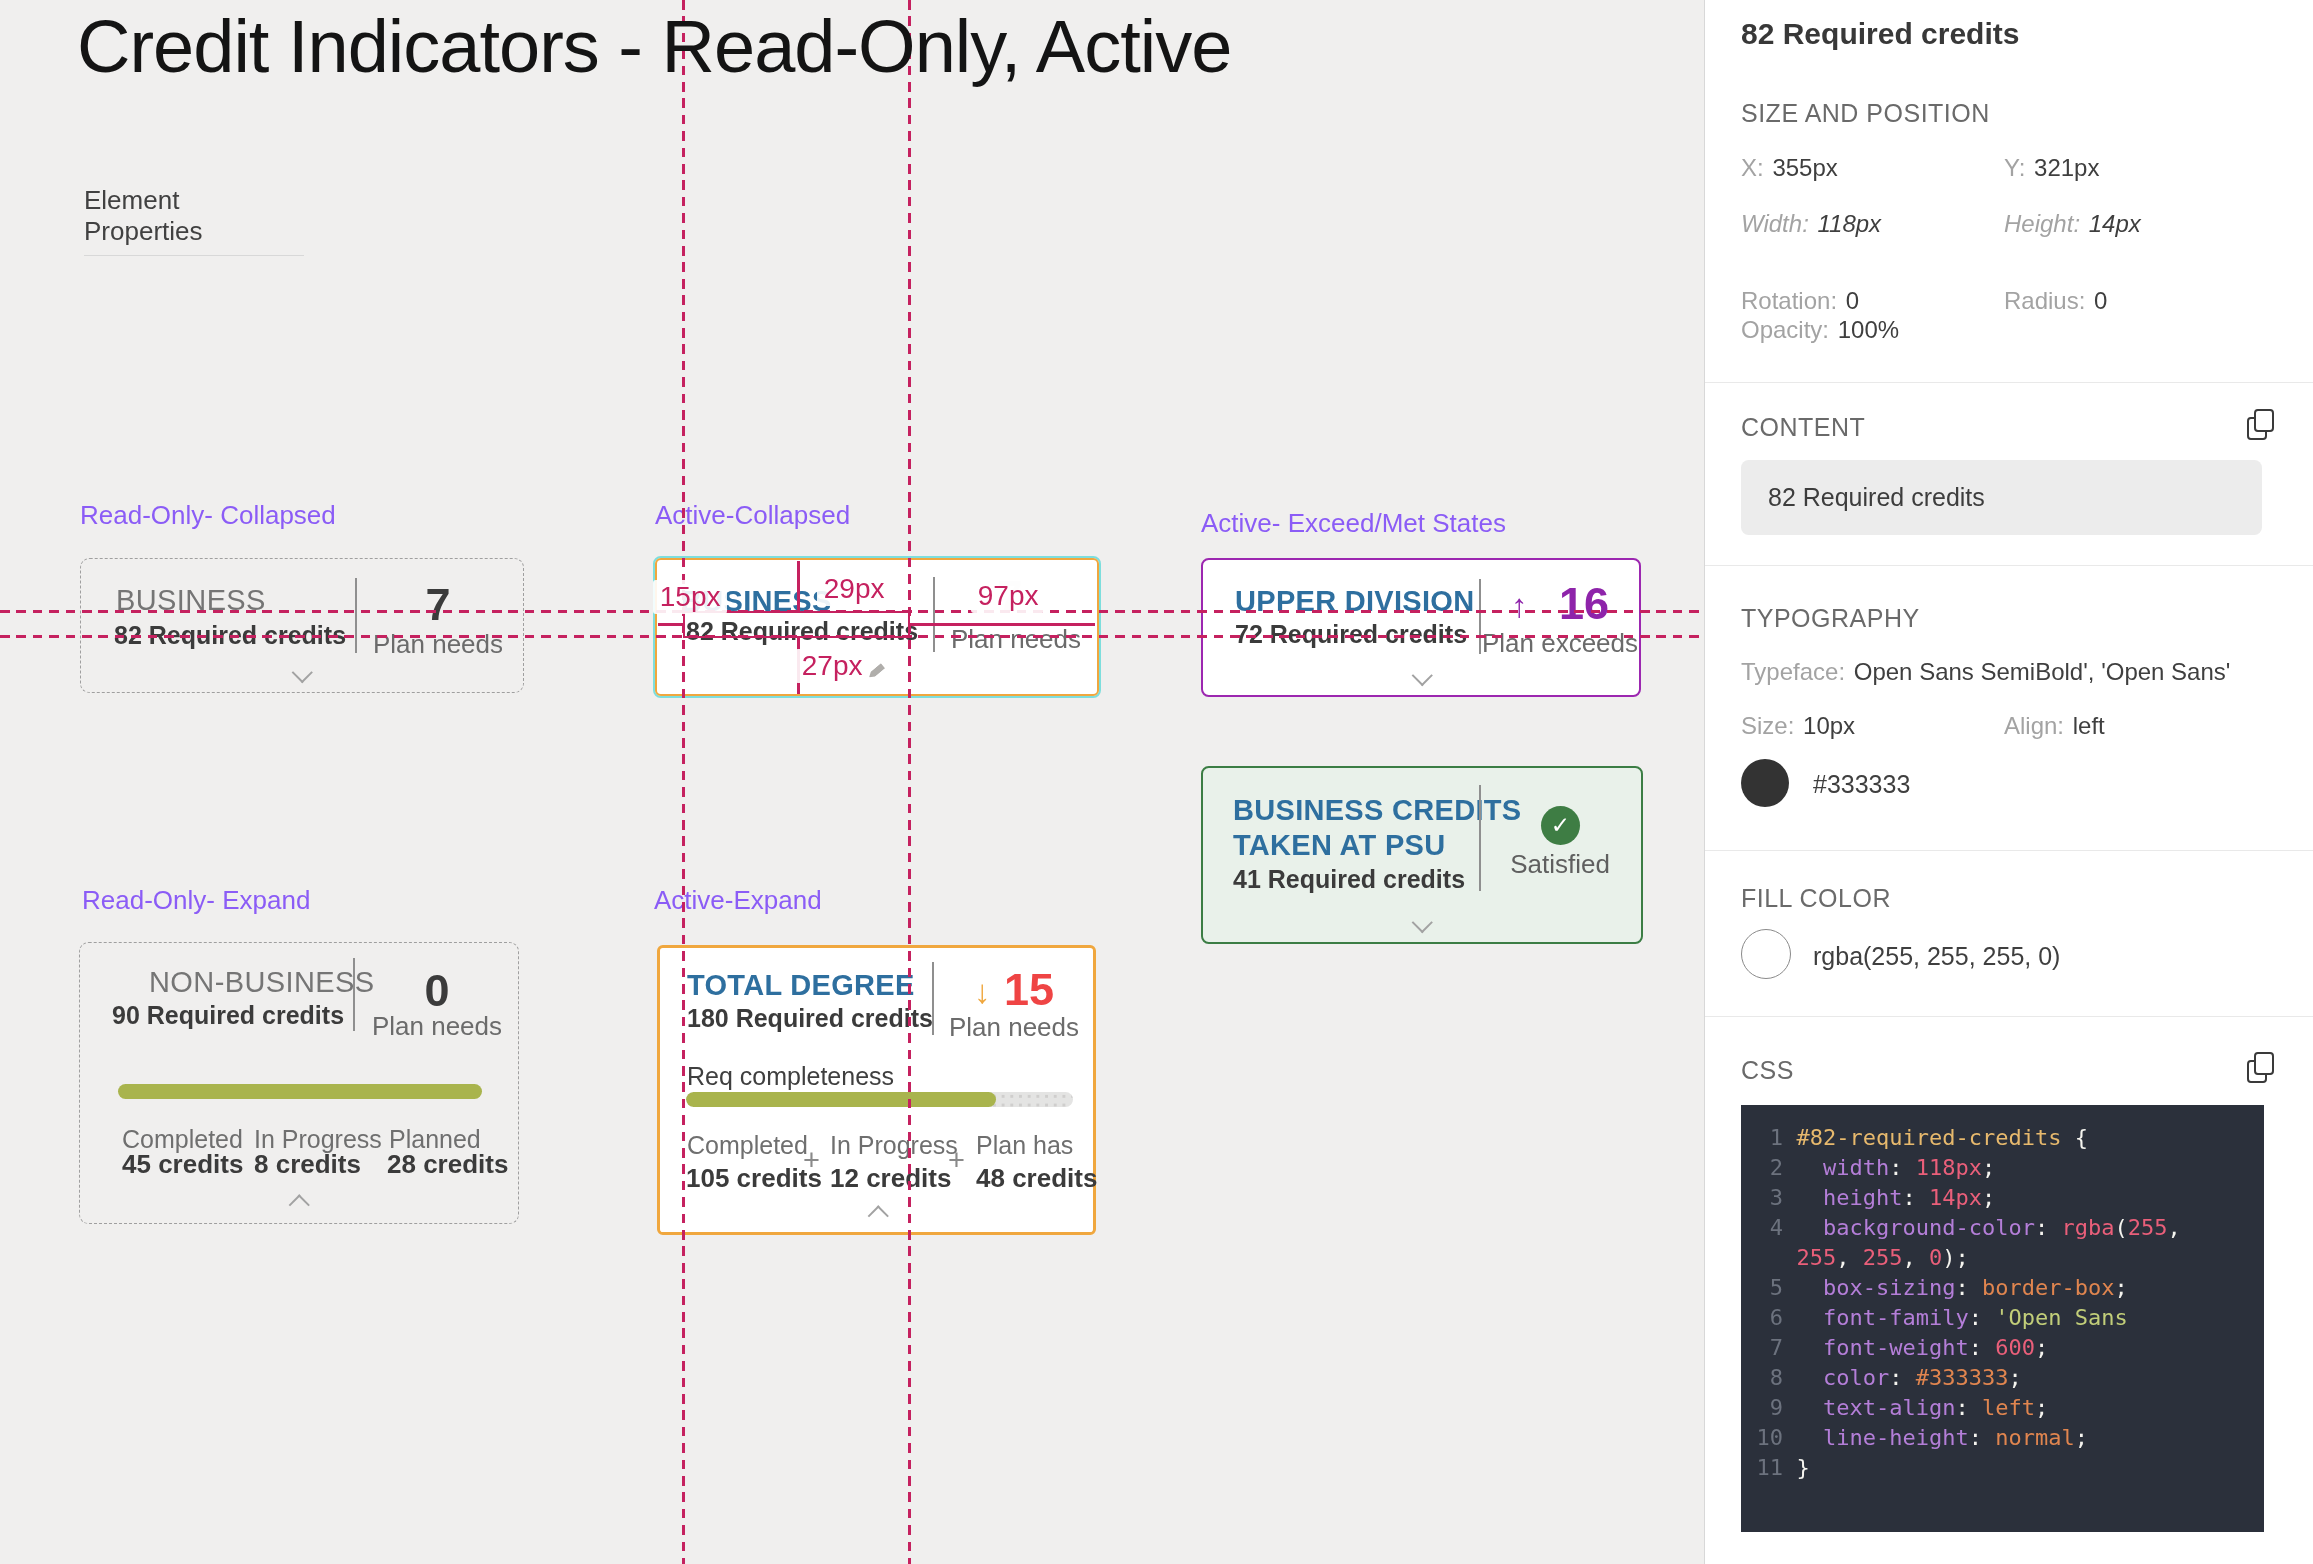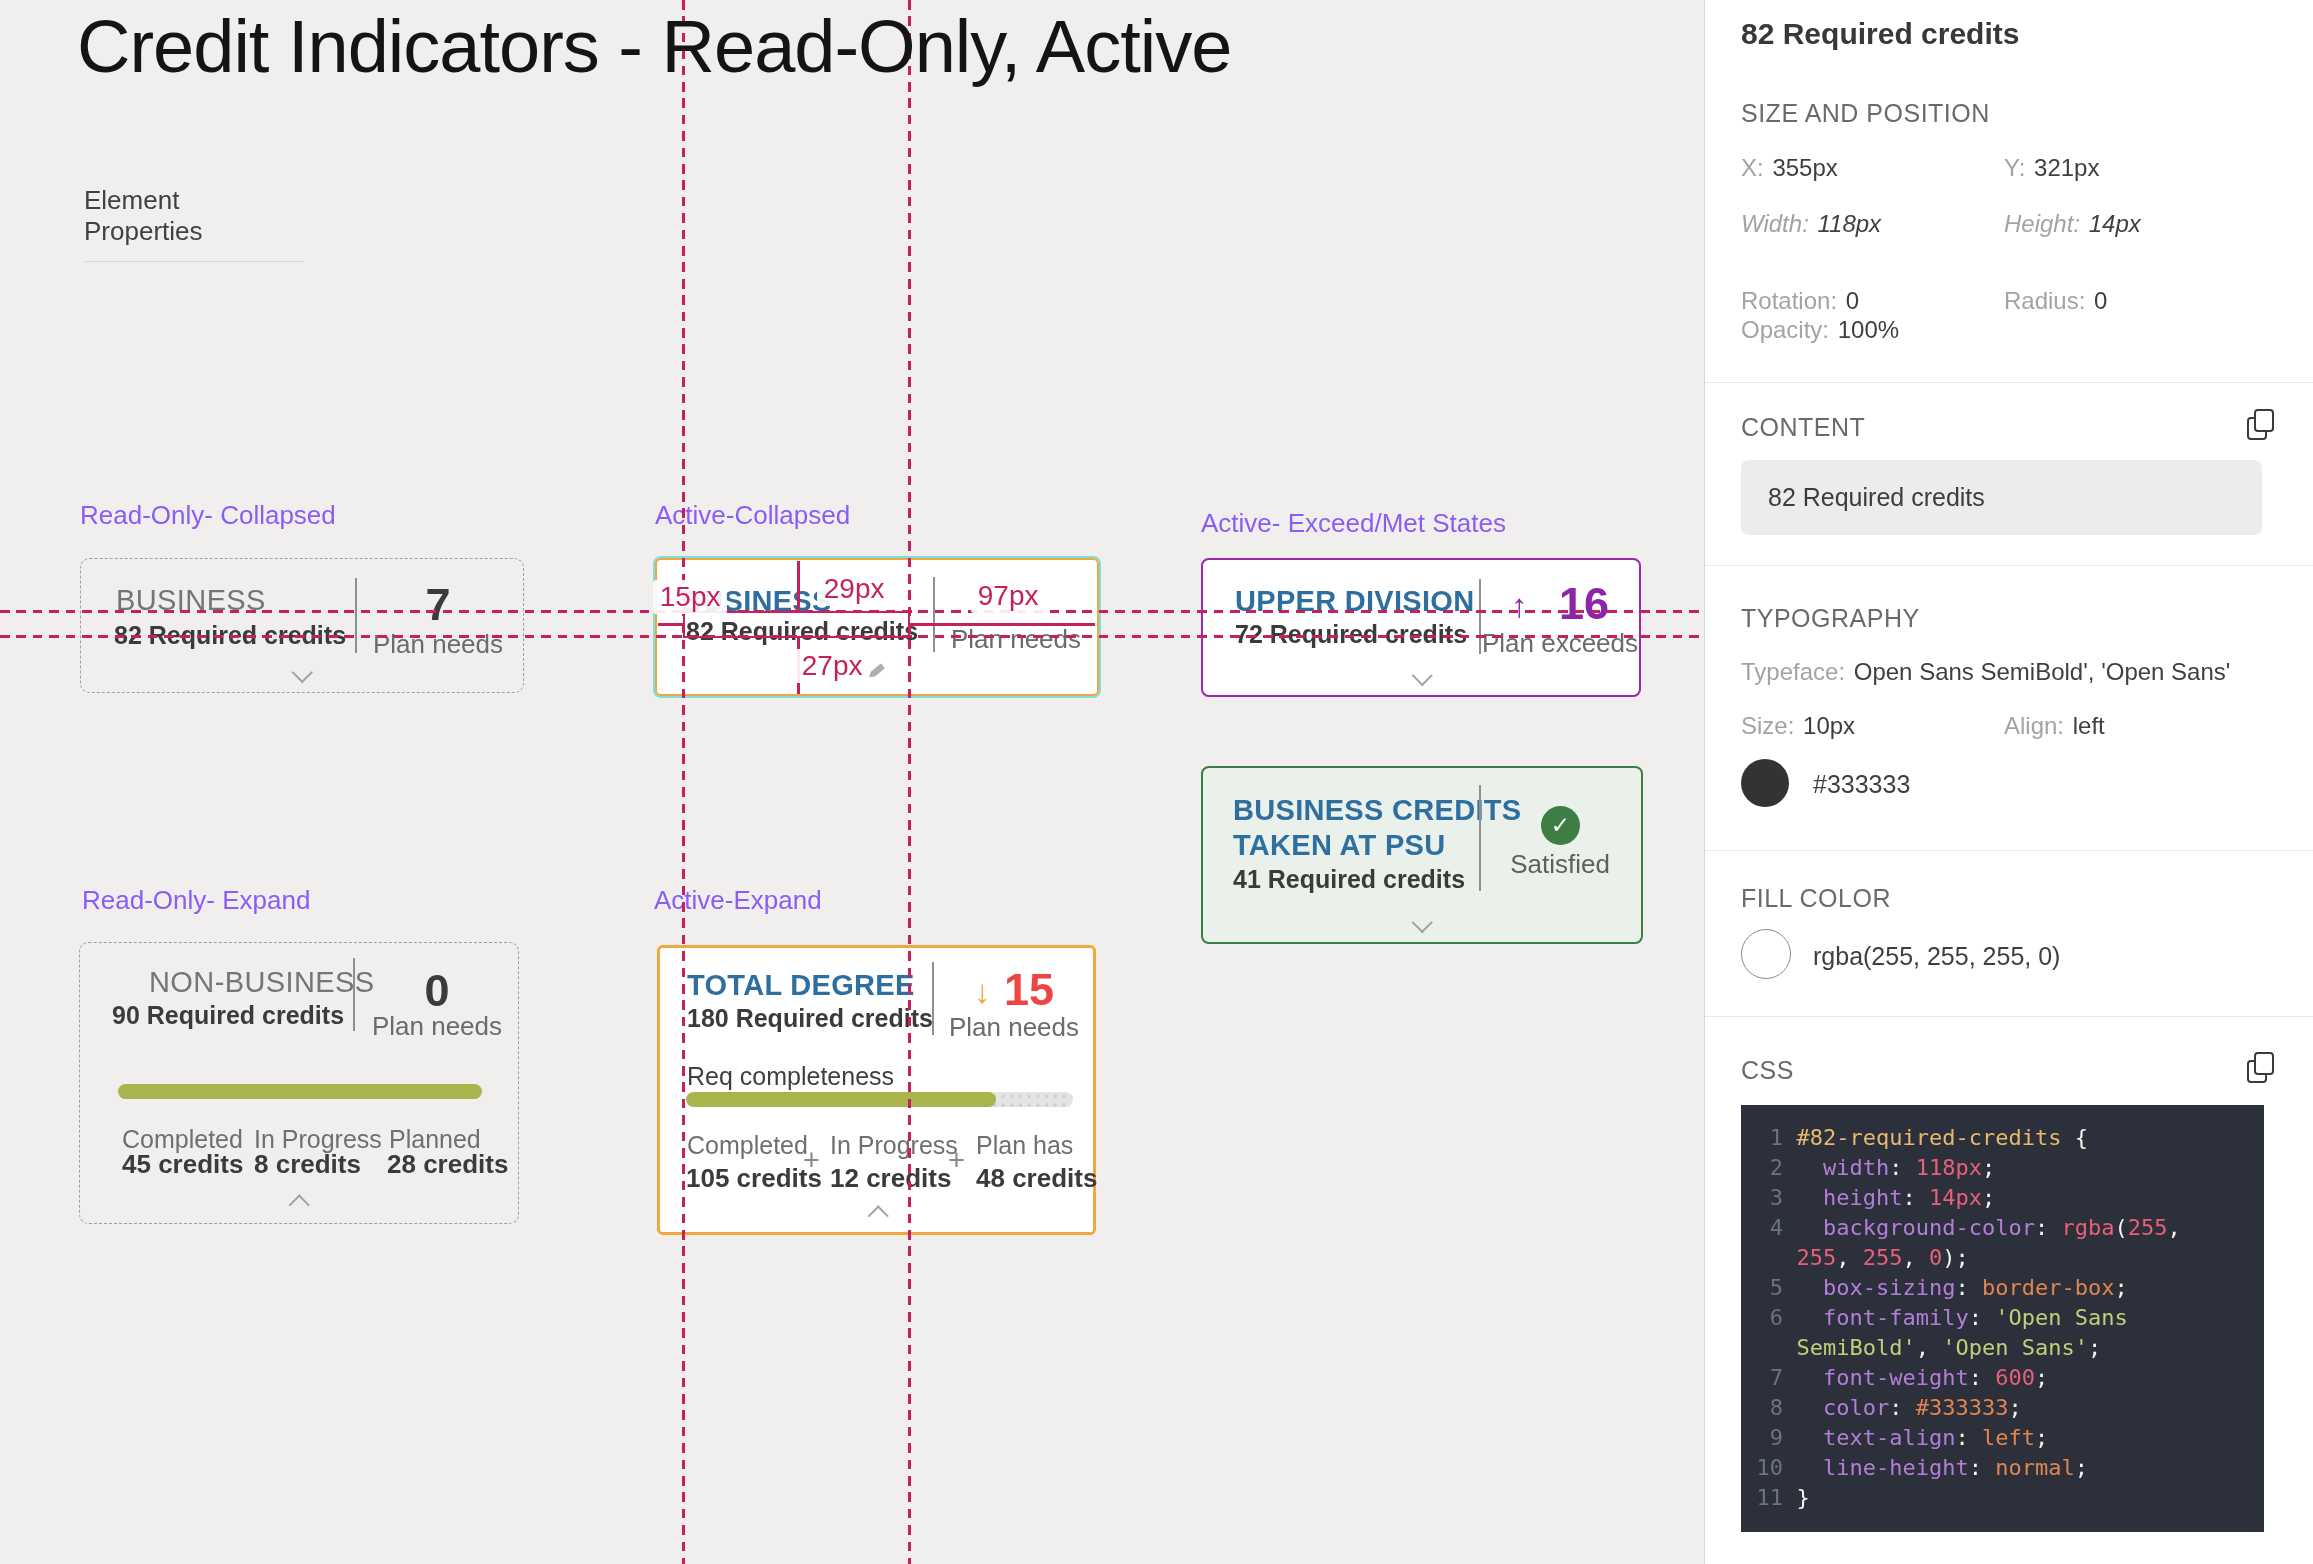--- a/index.html
+++ b/index.html
@@ -5,21 +5,21 @@
   html,body{margin:0;padding:0;}
   body{width:2313px;height:1564px;overflow:hidden;background:#f0efee;
        font-family:"Liberation Sans","DejaVu Sans",sans-serif;position:relative;}
   .abs{position:absolute;}
 
   
   #canvas{position:absolute;left:0;top:0;width:1704px;height:1564px;}
   .page-title{position:absolute;left:77px;top:3.9px;font-size:74px;color:#141414;
               letter-spacing:-1px;z-index:45;white-space:nowrap;}
   .tab{position:absolute;left:84px;top:185px;font-size:26px;color:#414141;
-       padding-bottom:14px;border-bottom:1.9px solid #d8d8d8;width:220px;z-index:10;}
+       padding-bottom:8px;border-bottom:1.9px solid #d8d8d8;width:220px;z-index:10;}
   .caption{position:absolute;font-size:26px;color:#8b5cf6;z-index:10;white-space:nowrap;}
 
   
   .card{position:absolute;border-radius:9.7px;box-sizing:border-box;z-index:2;}
   .dashedcard{border:1.9px dashed #9f9f9f;background:transparent;}
   .cardname{position:absolute;font-size:29px;white-space:nowrap;}
   .gname{color:#757575;font-weight:400;letter-spacing:0.4px;}
   .bname{color:#2e6f9f;font-weight:700;letter-spacing:0.3px;}
   .credits{position:absolute;font-size:25px;font-weight:700;color:#3b3b3b;white-space:nowrap;}
   .vdiv{position:absolute;width:1.9px;background:#8f8f8f;}
@@ -275,24 +275,20 @@
       </div>
       <div class="code-row">
         <span class="ln">5</span>
         <span class="code-text"><span class="pln">  </span><span class="prop">box-sizing</span><span class="pln">: </span><span class="kw">border-box</span><span class="pln">;</span></span>
       </div>
       <div class="code-row">
         <span class="ln">6</span>
         <span class="code-text"><span class="pln">  </span><span class="prop">font-family</span><span class="pln">: </span><span class="str">'Open Sans</span></span>
       </div>
       <div class="code-row">
-        <span class="ln"></span>
-        <span class="code-text"><span class="str">SemiBold'</span><span class="pln">, </span><span class="str">'Open Sans'</span><span class="pln">;</span></span>
-      </div>
-      <div class="code-row">
         <span class="ln">7</span>
         <span class="code-text"><span class="pln">  </span><span class="prop">font-weight</span><span class="pln">: </span><span class="num">600</span><span class="pln">;</span></span>
       </div>
       <div class="code-row">
         <span class="ln">8</span>
         <span class="code-text"><span class="pln">  </span><span class="prop">color</span><span class="pln">: </span><span class="kw">#333333</span><span class="pln">;</span></span>
       </div>
       <div class="code-row">
         <span class="ln">9</span>
         <span class="code-text"><span class="pln">  </span><span class="prop">text-align</span><span class="pln">: </span><span class="kw">left</span><span class="pln">;</span></span>

